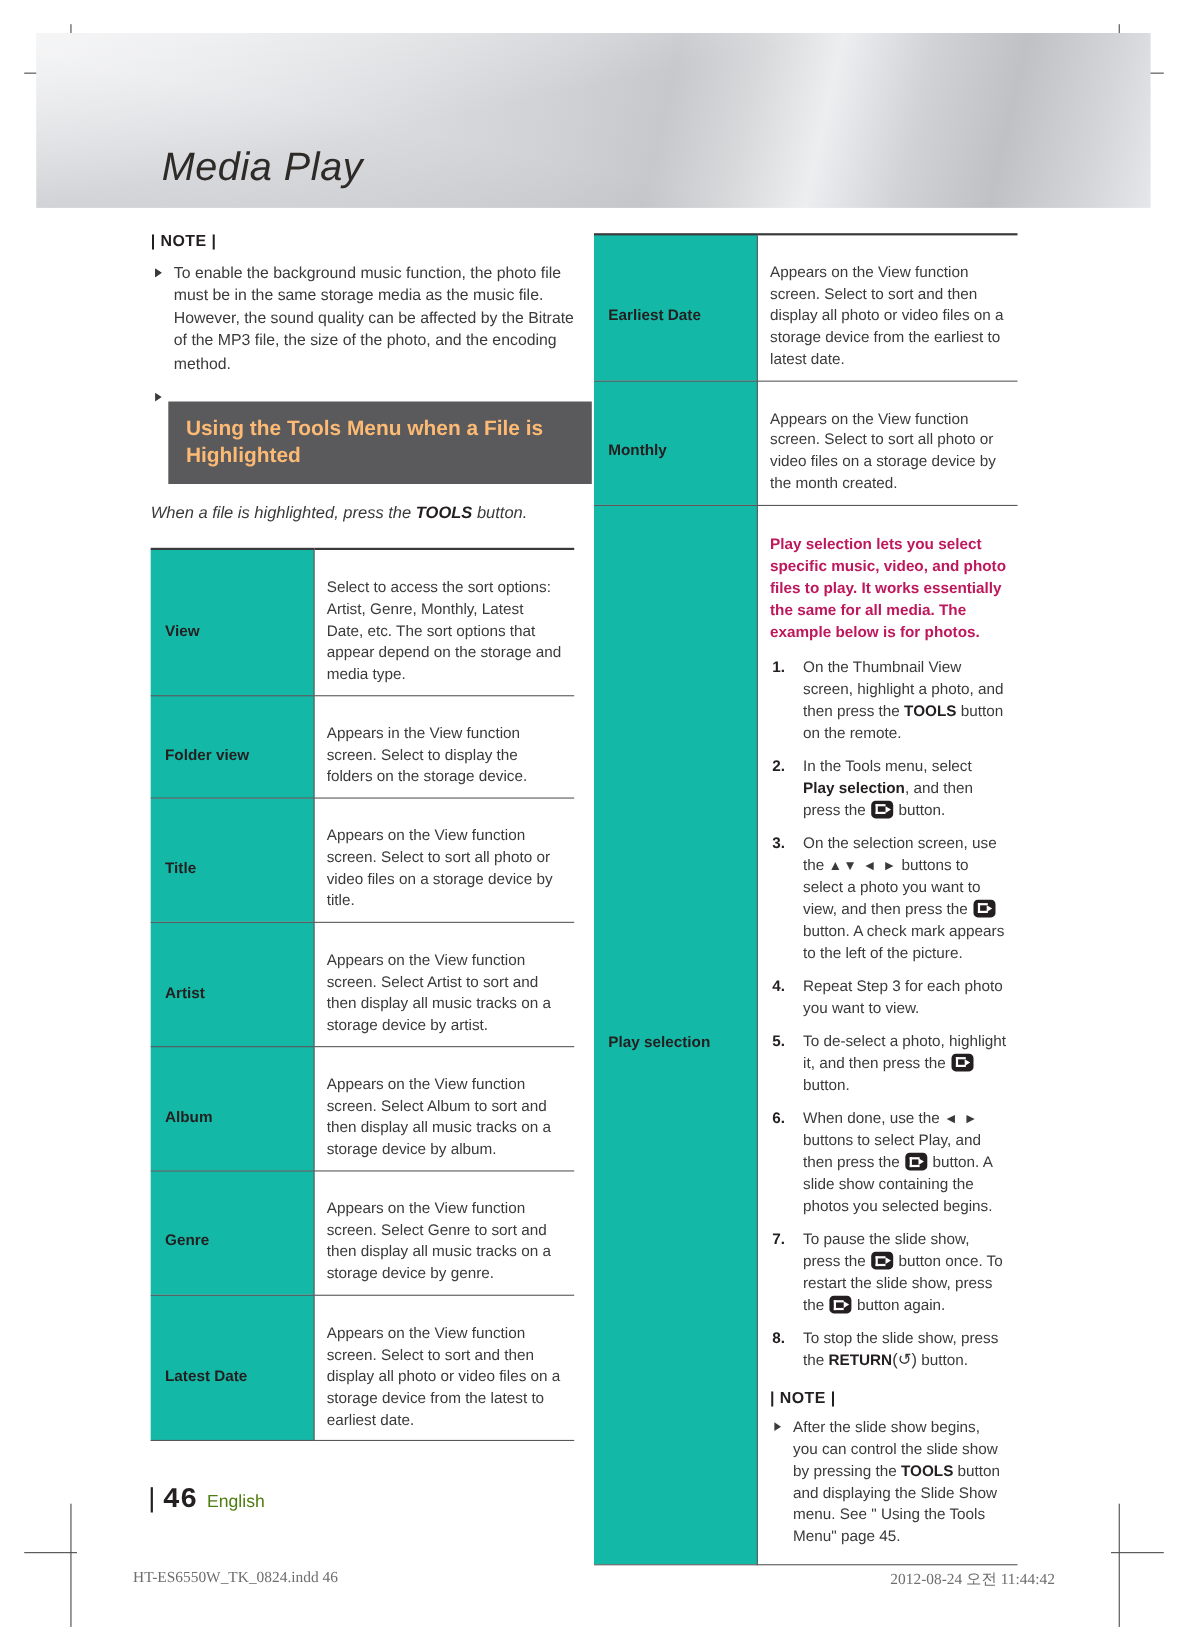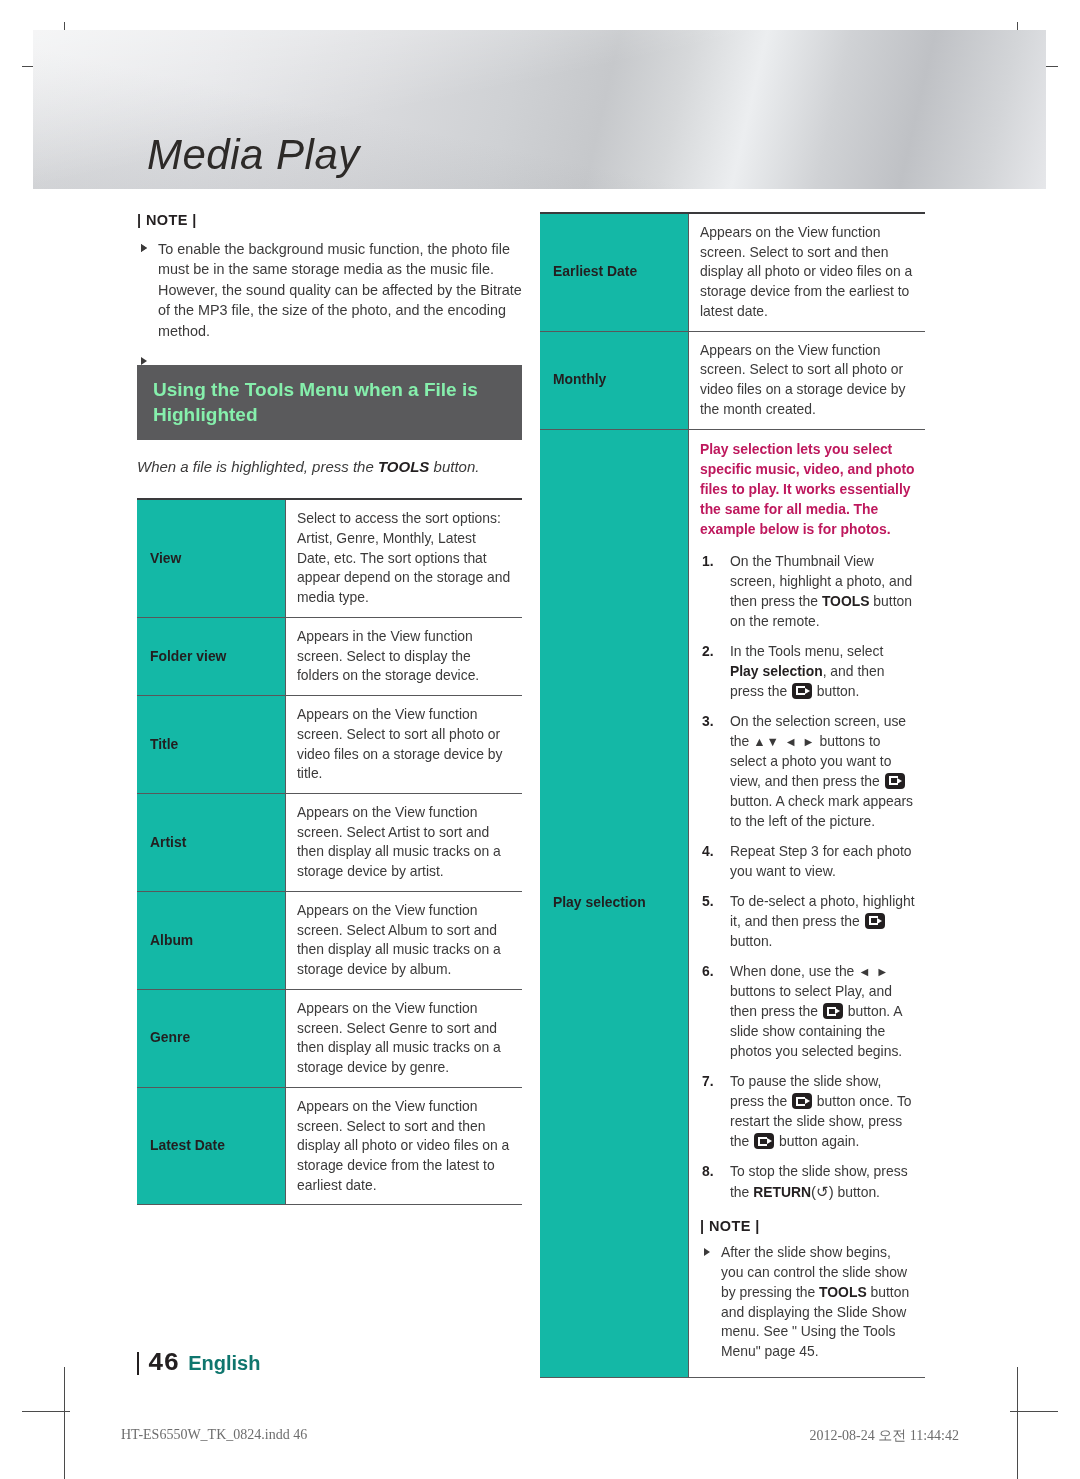--- a/index.html
+++ b/index.html
@@ -48,21 +48,21 @@
     position: absolute;
     inset: 0;
     background:
       linear-gradient(168deg, rgba(255,255,255,0.55) 0%, rgba(255,255,255,0) 42%),
       linear-gradient(12deg, rgba(130,133,138,0.22) 0%, rgba(255,255,255,0) 38%);
   }
   .chapter-title {
     position: absolute;
     left: 147px;
     top: 131px;
-    font-size: 42px;
+    font-size: 36px;
     font-style: italic;
     font-weight: 400;
     letter-spacing: 0.5px;
     color: #2d2a28;
     z-index: 4;
     white-space: nowrap;
   }
 
   
   .col {
@@ -100,46 +100,46 @@
     top: 5px;
     width: 0; height: 0;
     border-left: 6px solid #3b3a3a;
     border-top: 4px solid transparent;
     border-bottom: 4px solid transparent;
   }
 
   
   .section-bar {
     background: #5a5a5c;
-    color: #86efac;
+    color: #fdba74;
     font-size: 19px;
     font-weight: 700;
     line-height: 1.32;
     padding: 12px 16px 13px 16px;
-    margin: 24px 0 0 0;
+    margin: 24px 0 0 16px;
     width: 353px;
   }
   .section-intro {
     font-size: 15px;
     line-height: 1.45;
     margin: 16px 0 20px 0;
     color: #3b3a3a;
     font-style: italic;
   }
   .b { font-weight: 700; color: #231f20; }
 
   
   table.spec {
     border-collapse: collapse;
     width: 385px;
     table-layout: fixed;
   }
   table.spec td {
     vertical-align: middle;
-    padding: 9px 10px 9px 11px;
+    padding: 24px 10px 9px 11px;
     font-size: 13.9px;
     line-height: 1.42;
     color: #3b3a3a;
     border-bottom: 1.6px solid #58585a;
   }
   table.spec tr:first-child td { border-top: 2.2px solid #3a3a3c; }
   table.spec td.term {
     width: 125px;
     background: #14b8a6;
     font-weight: 700;
@@ -225,21 +225,21 @@
     margin-right: 9px;
     align-self: center;
   }
   .page-num {
     font-family: Liberation Mono, monospace;
     font-size: 26px;
     font-weight: 700;
     color: #231f20;
     margin-right: 9px;
   }
-  .page-lang { font-size: 20px; color: #0f766e; font-weight: bold; }
+  .page-lang { font-size: 16px; color: #4d7c0f; }
 
   .print-footer {
     position: absolute;
     left: 0;
     top: 1427px;
     width: 1080px;
     font-family: "Liberation Serif", serif;
     font-size: 14px;
     color: #6d6d6d;
   }

